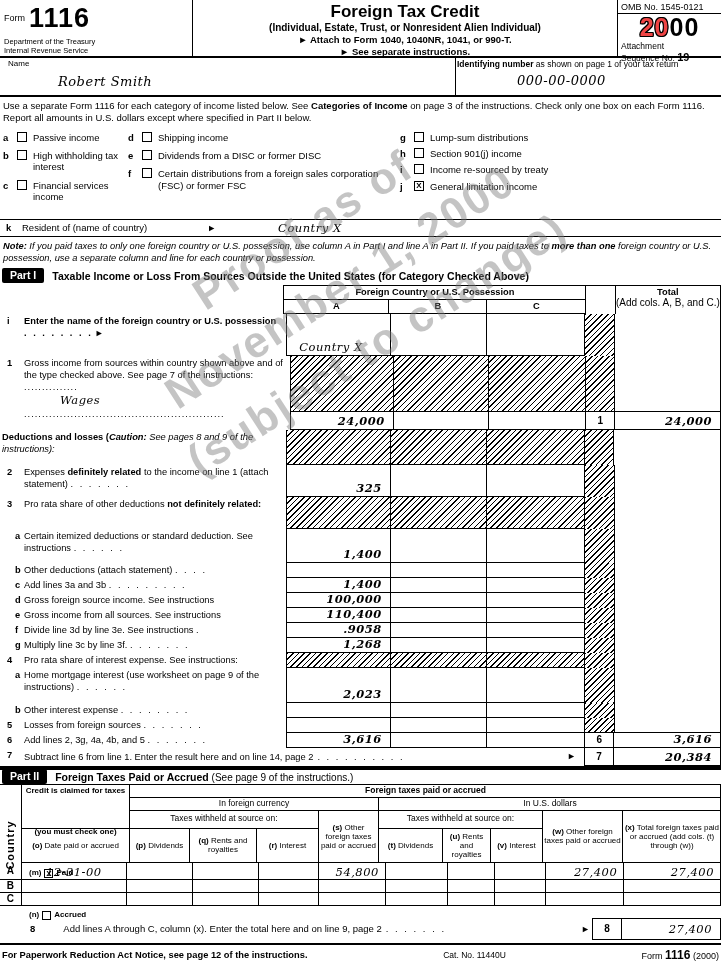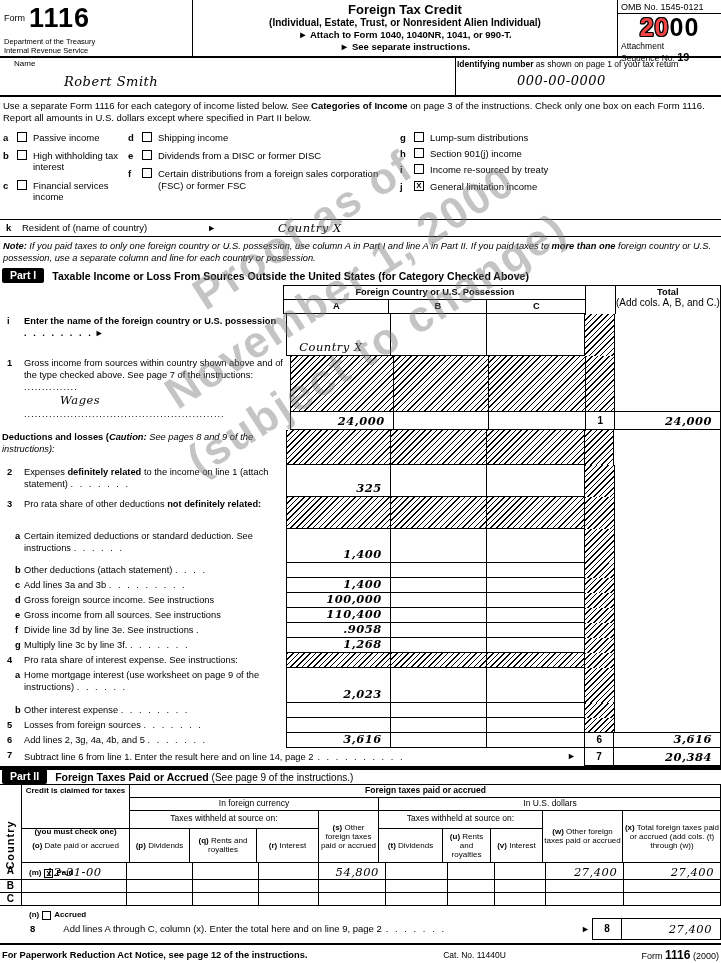--- a/index.html
+++ b/index.html
@@ -18,33 +18,33 @@
         align-items:center; justify-content:center; font-size:8px; font-weight:bold; line-height:1; background:#fff; }
 
   
   .hdr { display:flex; height:58px; border-bottom:2px solid #000; }
   .hdr-left { width:193px; border-right:1.5px solid #000; padding:3px 4px; }
   .hdr-left .formline { display:flex; align-items:flex-start; gap:4px; }
   .hdr-left .flbl { font-size:9px; margin-top:10px; }
   .hdr-left .fnum { font-size:27px; font-weight:bold; letter-spacing:1px; }
   .hdr-left .agency { font-size:7.5px; line-height:1.25; margin-top:3px; }
   .hdr-mid { flex:1; text-align:center; padding-top:2px; }
-  .hdr-mid .t1 { font-size:13px; font-weight:bold; }
+  .hdr-mid .t1 { font-size:17px; font-weight:bold; }
   .hdr-mid .t2 { font-size:10px; font-weight:bold; }
   .hdr-mid .t3 { font-size:9.5px; font-weight:bold; margin-top:1px; }
   .hdr-right { width:104px; border-left:1.5px solid #000; font-size:9px; }
   .hdr-right .omb { padding:2px 3px 1px; border-bottom:1px solid #000; white-space:nowrap; }
   .hdr-right .year { text-align:center; font-size:25px; font-weight:bold; letter-spacing:1px; line-height:1.1; }
   .yr-outline { color:#ef4444; text-shadow:-1px -1px 0 #000,1px -1px 0 #000,-1px 1px 0 #000,1px 1px 0 #000,0 -1px 0 #000,0 1px 0 #000,-1px 0 0 #000,1px 0 0 #000; }
   .hdr-right .att { padding:0 3px; font-size:8.5px; line-height:1.15; }
   .hdr-right .att .seq { font-size:8.5px; } .hdr-right .att .seqno { font-weight:bold; font-size:11px; }
 
   
   .ident { display:flex; height:39px; border-bottom:2px solid #000; }
-  .ident .nm { flex:1; padding:1px 14px; }
+  .ident .nm { flex:1; padding:1px 8px; }
   .ident .nmlbl { font-size:8px; }
   .ident .nmval { margin:6px 0 0 50px; font-size:13px; }
   .ident .id { width:266px; border-left:1.5px solid #000; padding:1px 1px; }
   .ident .idlbl { font-size:8.5px; }
   .ident .idval { margin:4px 0 0 60px; font-size:13px; }
 
   
   .intro { padding:3px 3px 1px; font-size:9.5px; line-height:1.3; }
   .cats { position:relative; height:93px; }
   .catcol { position:absolute; top:6px; display:flex; flex-direction:column; gap:7px; }

